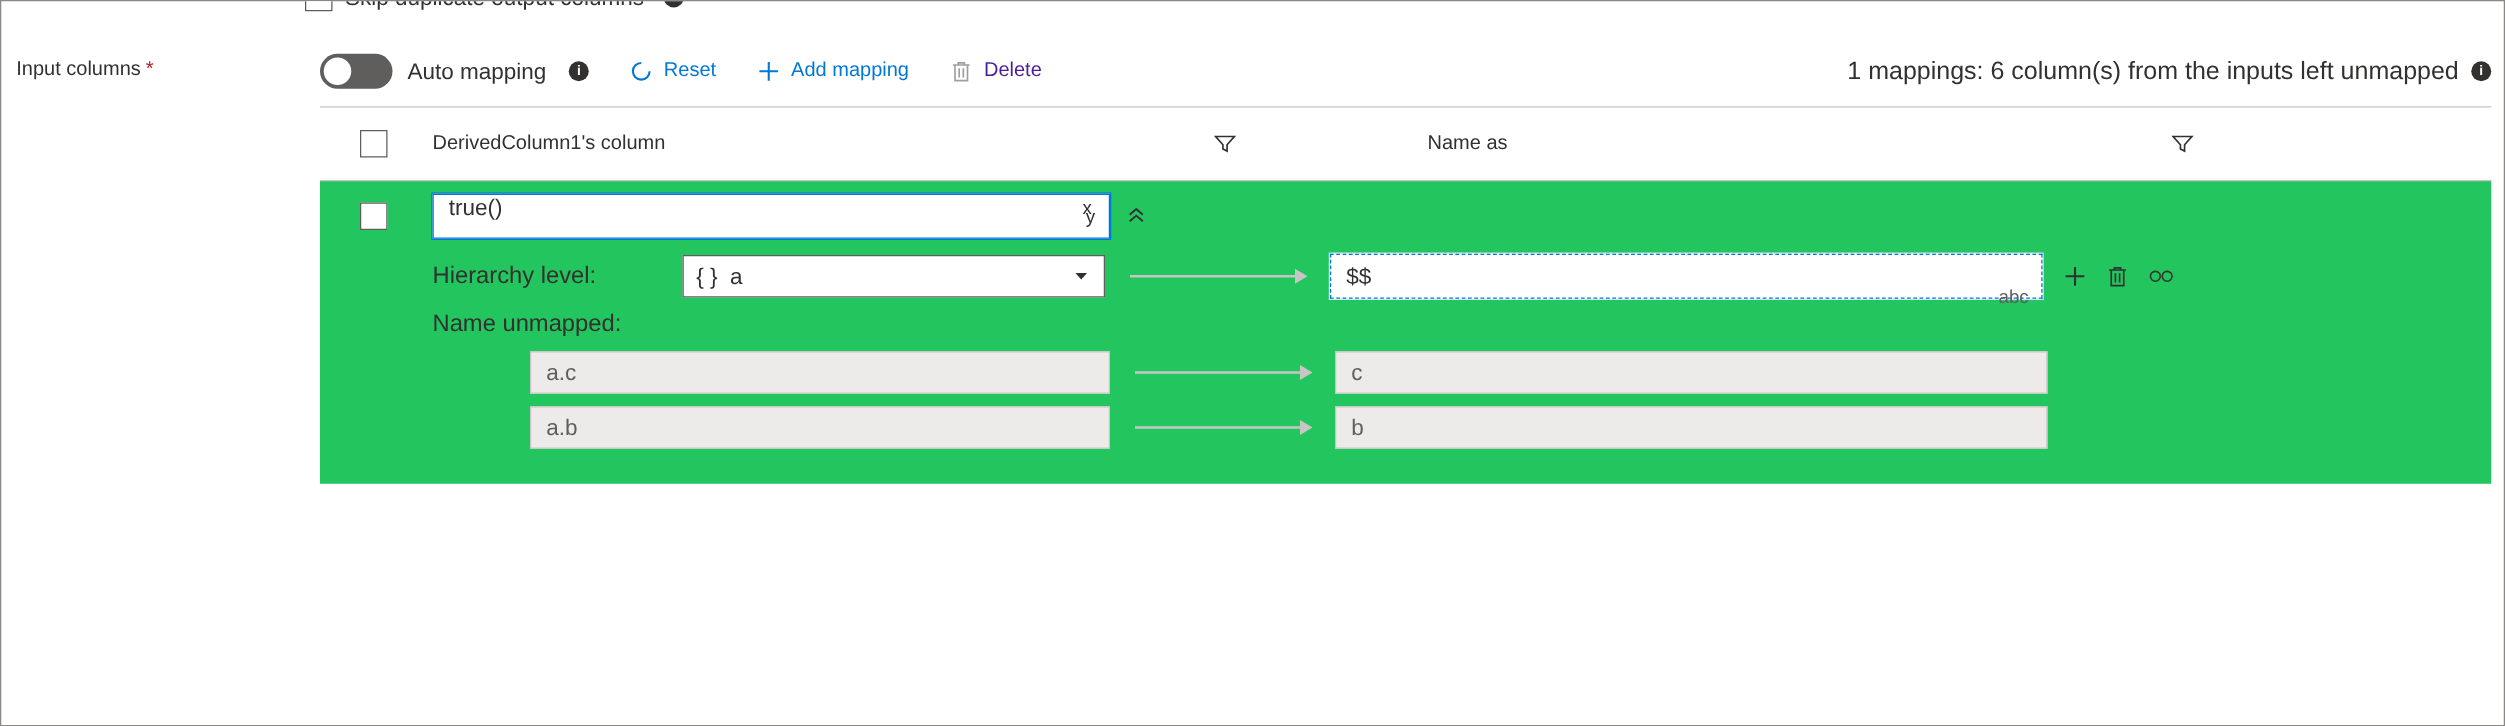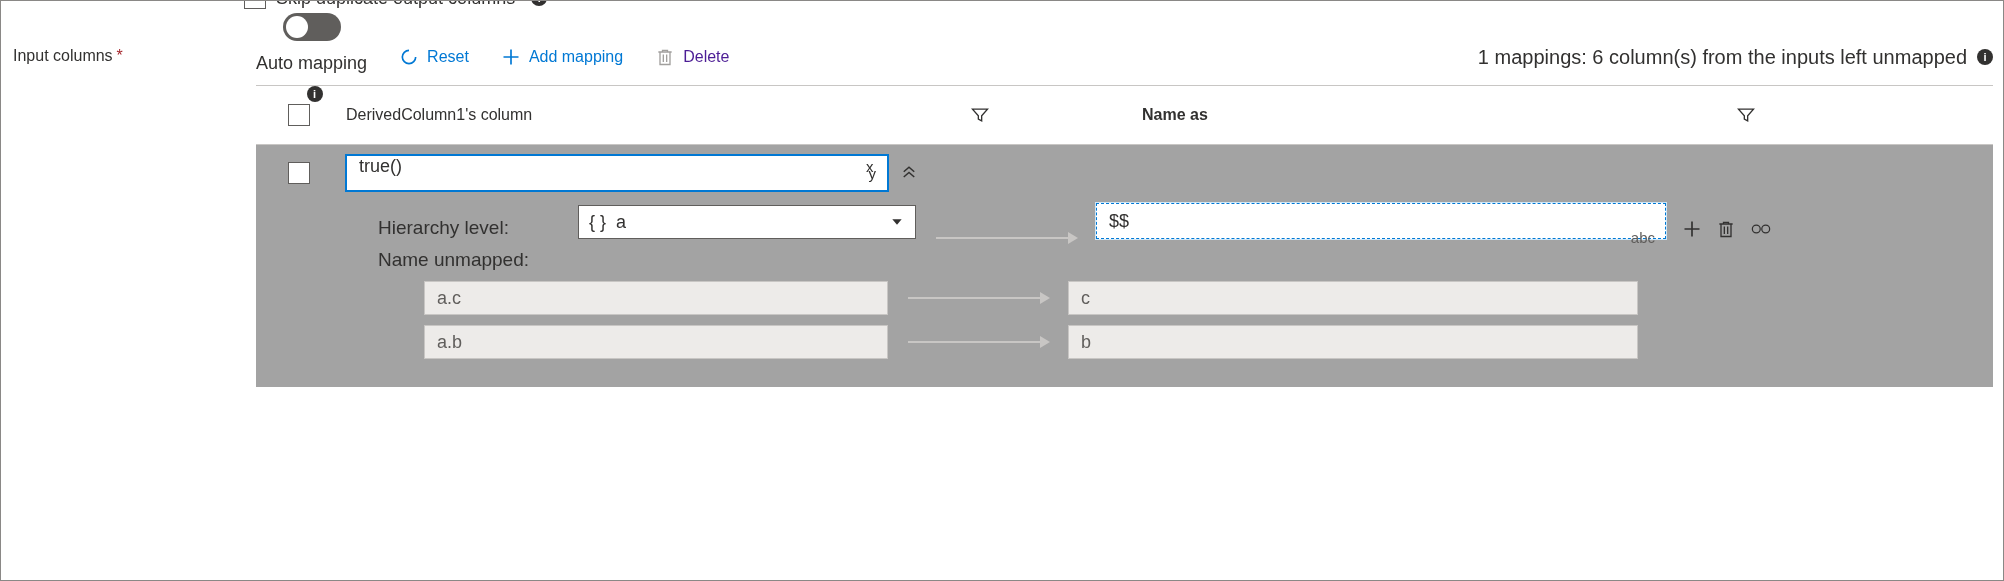--- a/index.html
+++ b/index.html
@@ -65,21 +65,20 @@
   .toolbar {
     display: flex;
     align-items: center;
     height: 56px;
     gap: 32px;
   }
   .toolbar .toggle-wrap {
     display: flex;
     align-items: center;
     gap: 12px;
-    flex-direction: column;
   }
   .toggle {
     width: 58px; height: 28px;
     background: #605e5c;
     border-radius: 14px;
     position: relative;
   }
   .toggle .knob {
     position: absolute;
     top: 3px; left: 3px;
@@ -149,25 +148,25 @@
   }
   .grid-head .col1 .lbl { flex: 1; }
   .grid-head .spacer-mid {
     width: 152px;
   }
   .grid-head .col2 {
     width: 614px;
     display: flex;
     align-items: center;
   }
-  .grid-head .col2 .lbl { flex: 1; font-weight: bold; }
+  .grid-head .col2 .lbl { flex: 1; }
 
   
   .map-body {
-    background: #a3a3a3;
+    background: #22c55e;
     border-top: 1px solid #c8c6c4;
     padding: 10px 10px 18px 32px;
     position: relative;
   }
 
   .row-top {
     display: flex;
     align-items: center;
     margin-bottom: 12px;
   }
@@ -200,23 +199,22 @@
     font-size: 18px;
     color: #323130;
     cursor: pointer;
   }
 
   .field-grid {
     margin-left: 58px;
   }
   .field-row {
     display: flex;
-    align-items: flex-end;
+    align-items: center;
     margin-bottom: 10px;
-    margin-left: 32px;
   }
   .field-label {
     width: 200px;
     font-size: 19px;
   }
   .hier-select {
     width: 338px;
     height: 34px;
     border: 1px solid #605e5c;
     background: #fff;

